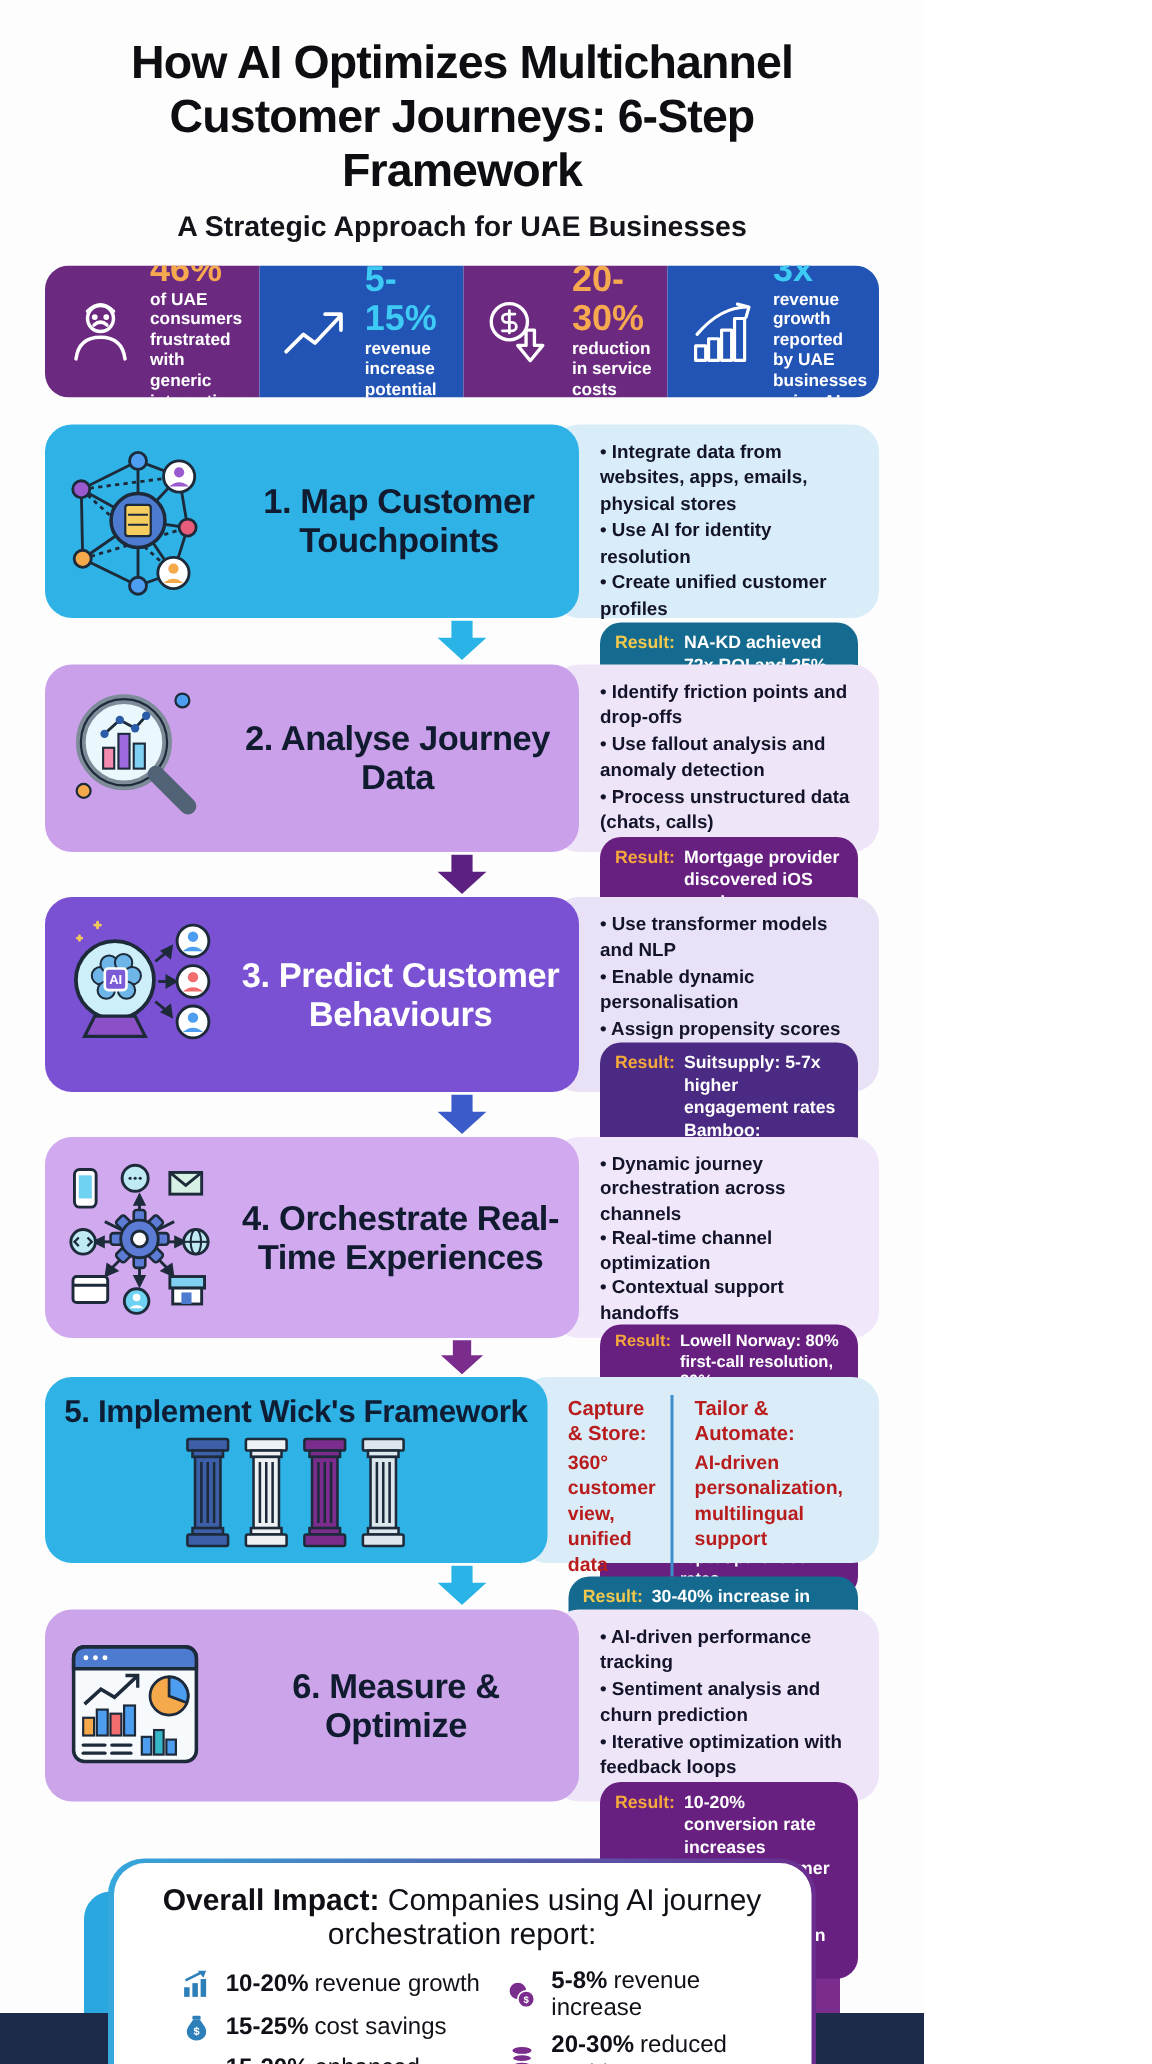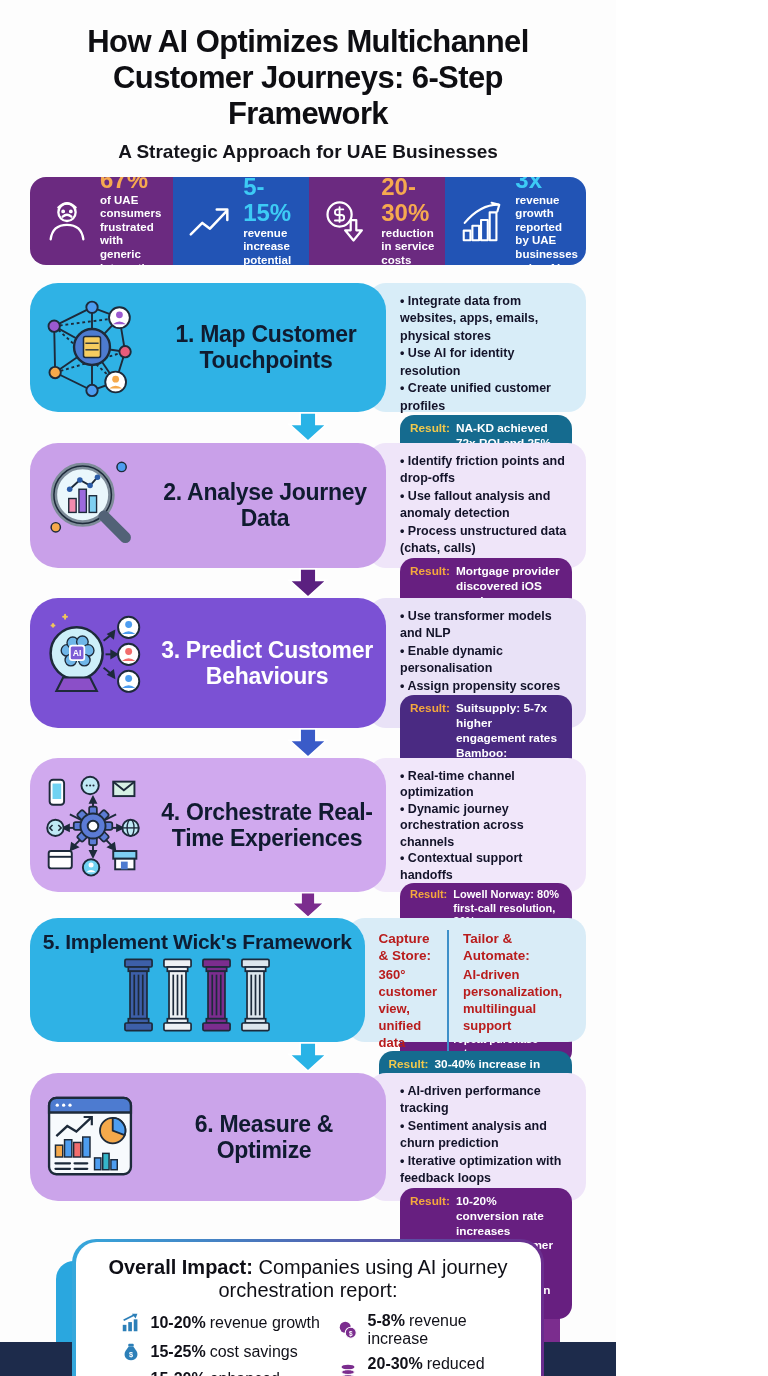--- a/index.html
+++ b/index.html
@@ -19,21 +19,21 @@
   .stat svg { flex:none; }
   .stat-text { display:flex; flex-direction:column; }
   .stat-value { font-size:24px; font-weight:800; line-height:1.05; }
   .stat.purple .stat-value { color:#f6a94f; }
   .stat.blue   .stat-value { color:#3dcbf5; }
   .stat-desc { font-size:11.5px; font-weight:700; color:#ffffff; line-height:1.18; margin-top:2px; }
 
   
   .steps { margin:18px 30px 0; }
   .step-row { position:relative; display:flex; }
-  .step-left { position:relative; z-index:2; width:356px; border-radius:28px; display:flex; align-items:center; justify-content:center; gap:12px; padding:8px 10px; }
+  .step-left { position:relative; z-index:2; width:356px; border-radius:18px; display:flex; align-items:center; justify-content:center; gap:12px; padding:8px 10px; }
   .step-right { position:relative; z-index:1; flex:1; margin-left:-18px; border-radius:18px; padding:8px 14px 10px 32px; display:flex; flex-direction:column; justify-content:space-between; }
   .step-title { font-size:23px; font-weight:800; line-height:1.14; color:#101b30; text-align:center; letter-spacing:-0.3px; }
   .h1{height:129px;} .h2{height:125px;} .h3{height:130px;} .h4{height:134px;} .h5{height:124px;} .h6{height:128px;}
   .s1 .step-left{background:#2fb2e5;} .s1 .step-right{background:#d8edf8;}
   .s2 .step-left{background:#c9a0e9;} .s2 .step-right{background:#efe5f9;}
   .s3 .step-left{background:#7b51d4;} .s3 .step-title{color:#ffffff;}
   .s3 .step-right{background:#e9e2f7;}
   .s4 .step-left{background:#d0a9ee;} .s4 .step-right{background:#f1e7fa;}
   .s5 .step-left{background:#2fb2e5; flex-direction:column; justify-content:flex-start; padding-top:10px; gap:2px;}
   .s5 .step-right{background:#d9ecf7;}
@@ -99,21 +99,21 @@
     <div class="stat purple">
       <svg width="50" height="50" viewBox="0 0 52 52" fill="none" stroke="#ffffff" stroke-width="2.4" stroke-linecap="round">
         <circle cx="26" cy="17" r="9"></circle>
         <path d="M17 12 q9 -9 18 0"></path>
         <path d="M21.5 21.5 q4.5 -4 9 0"></path>
         <circle cx="22" cy="16" r="0.8" fill="#fff"></circle>
           <circle cx="30" cy="16" r="0.8" fill="#fff"></circle>
         <path d="M9 45 q2 -15 17 -15 t17 15"></path>
       </svg>
       <div class="stat-text">
-        <span class="stat-value">67%</span>
+        <span class="stat-value">46%</span>
         <span class="stat-desc">of UAE consumers frustrated with generic interactions</span>
       </div>
     </div>
     <div class="stat blue">
       <svg width="50" height="50" viewBox="0 0 52 52" fill="none" stroke="#ffffff" stroke-width="2.6" stroke-linecap="round" stroke-linejoin="round">
         <polyline points="6,40 18,28 26,34 43,16"></polyline>
         <polyline points="33,14 44,14 44,25"></polyline>
       </svg>
       <div class="stat-text">
         <span class="stat-value">5-15%</span>
@@ -354,22 +354,22 @@
           <g>
             <rect x="76" y="82" width="24" height="8" fill="#7fd0f2" stroke="#1d2a3a" stroke-width="2"></rect>
             <rect x="78" y="90" width="20" height="11" fill="#ffffff" stroke="#1d2a3a" stroke-width="2"></rect>
             <rect x="84" y="93" width="7" height="8" fill="#4d7bd0"></rect>
           </g>
         </svg>
         <div class="step-title">4. Orchestrate Real-Time Experiences</div>
       </div>
       <div class="step-right">
         <ul class="bullets">
+          <li>Dynamic journey orchestration across channels</li>
           <li>Real-time channel optimization</li>
-          <li>Dynamic journey orchestration across channels</li>
           <li>Contextual support handoffs</li>
         </ul>
         <div class="result purple">
           <span class="result-label">Result:</span>
           <span class="result-text">Lowell Norway: 80% first-call resolution, 20%
 productivity increase
 AdaptHealth: Service levels rose from 77% to 82%
 10-20% conversion rate increase
 30% improvement in repeat purchase rates</span>
         </div>

